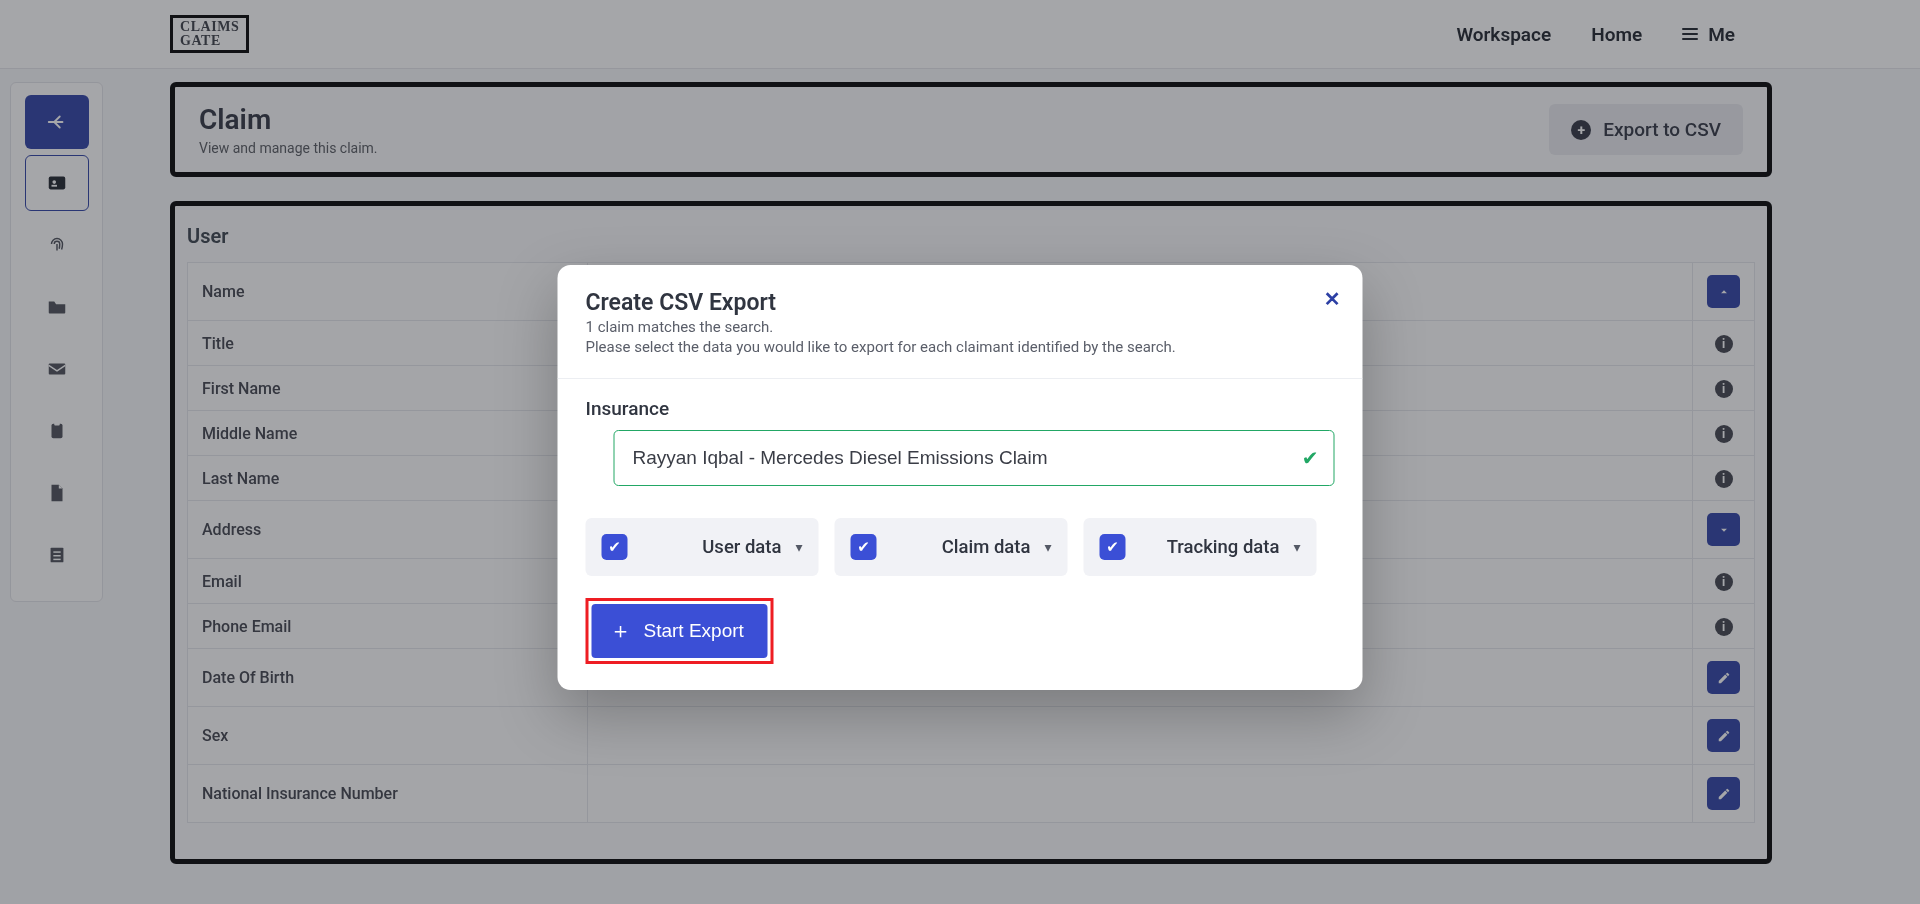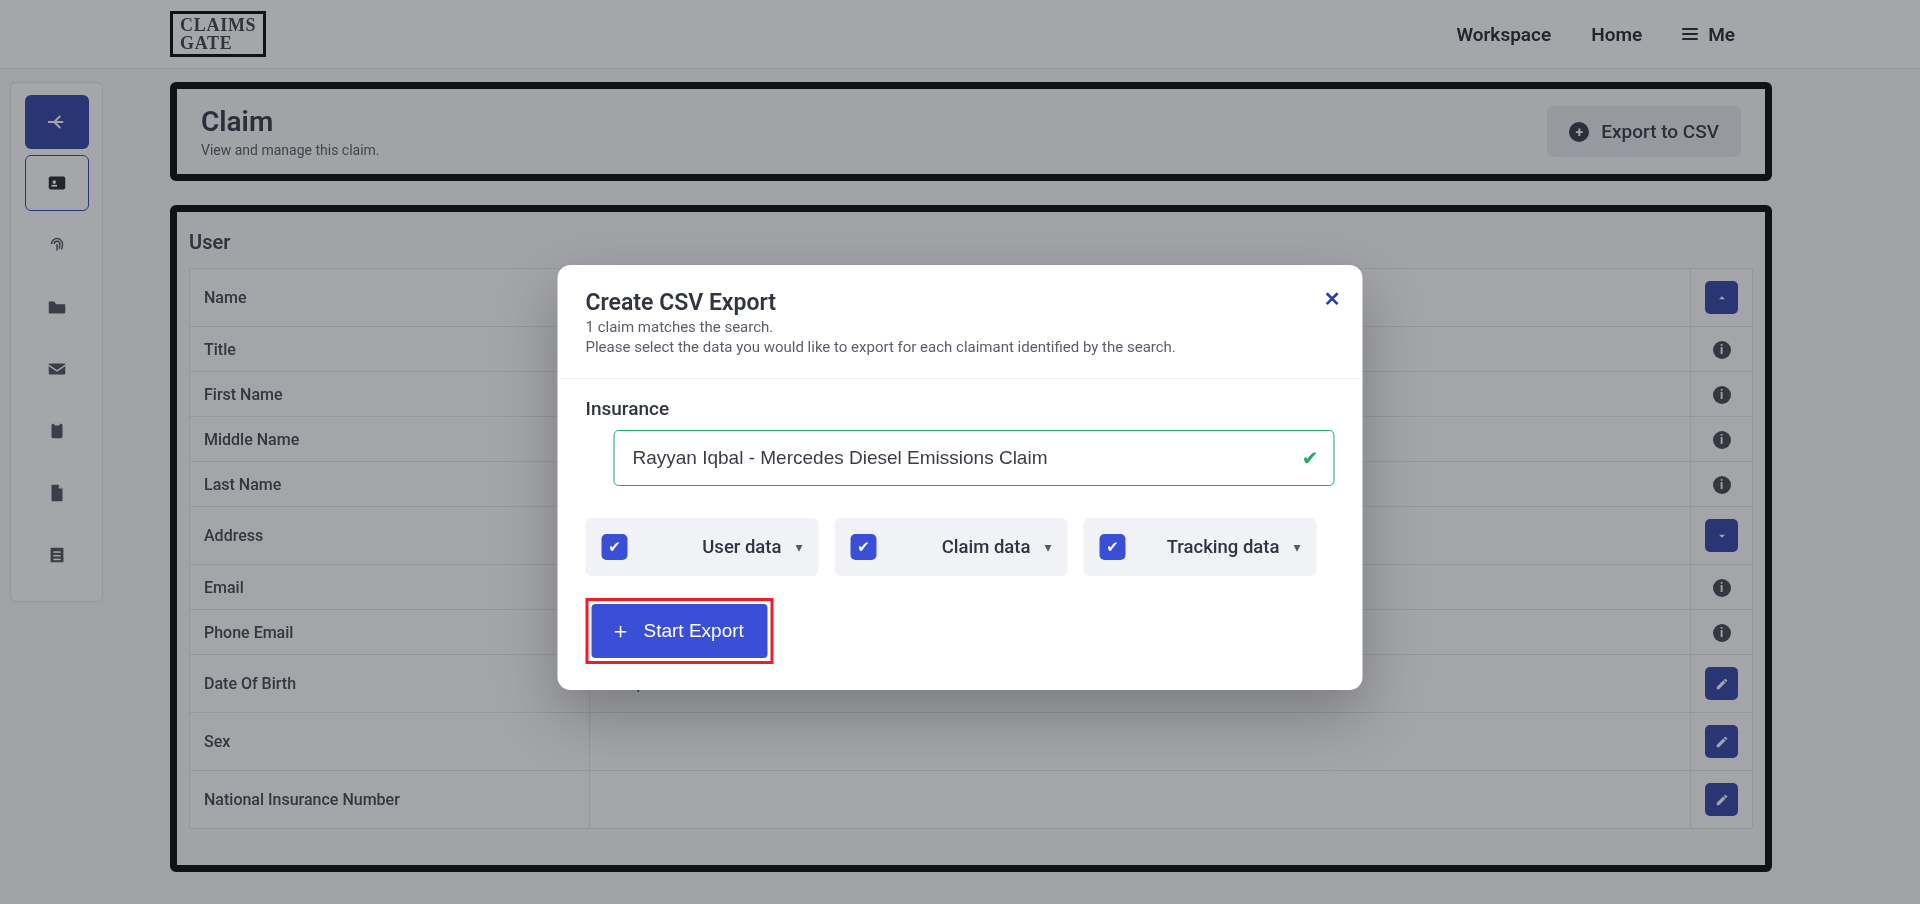--- a/index.html
+++ b/index.html
@@ -21,21 +21,21 @@
     border-bottom: 1px solid #e5e6ea;
     display: flex;
     align-items: center;
     padding: 0 185px 0 170px;
   }
   .logo {
     border: 3px solid #000;
     padding: 2px 7px;
     line-height: 1;
     font-weight: 700;
-    font-size: 18px;
+    font-size: 14px;
     letter-spacing: .04em;
     font-family: "Times New Roman", serif;
   }
   .logo span { display:block; }
   .nav-spacer { flex:1; }
   .nav-link {
     font-size: 19px;
     font-weight: 600;
     color: #1d212a;
     margin-left: 40px;
@@ -80,21 +80,21 @@
   
   .content {
     position:absolute;
     top: 82px;
     left: 170px;
     right: 148px;
     bottom: 30px;
   }
   .panel {
     background:#fafafb;
-    border:7px solid #000000;
+    border:5px solid #000000;
     border-radius:6px;
   }
   .claim-header { padding: 16px 24px; display:flex; align-items:center; }
   .claim-header h1 { font-size: 28px; font-weight:600; color:#2f3340; }
   .claim-header p  { font-size: 14px; color:#55585f; margin-top:4px; }
   .export-btn {
     margin-left:auto;
     background:#e8e9ee;
     border-radius:6px;
     padding: 14px 22px;

